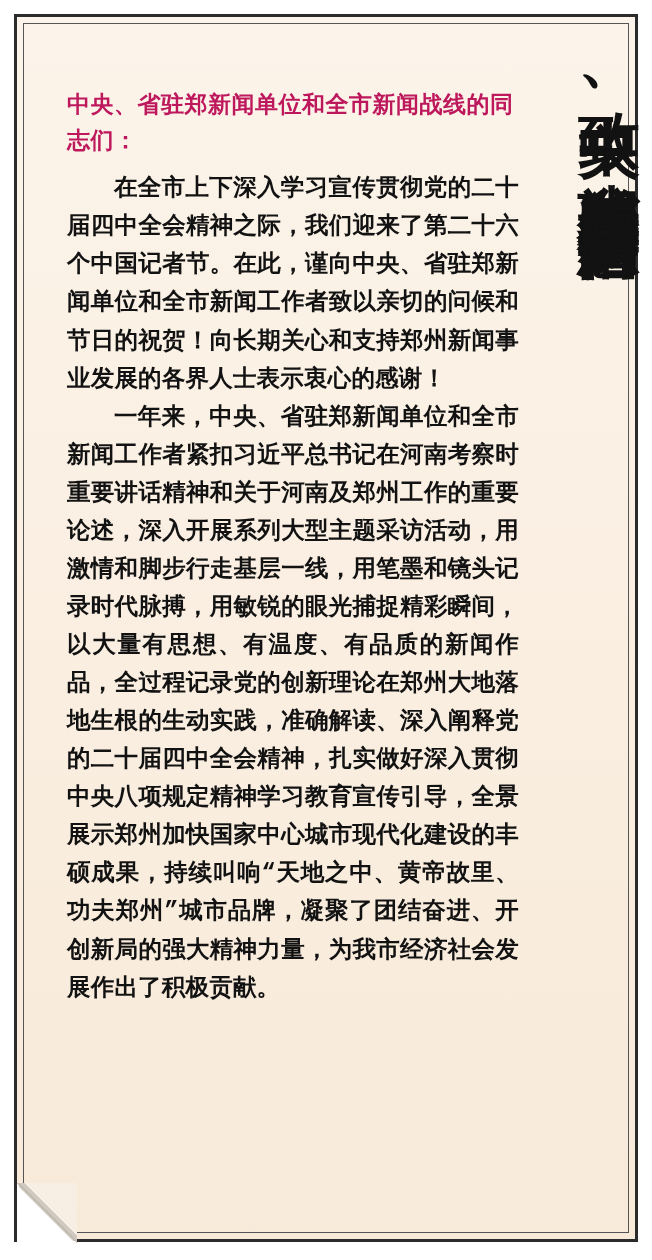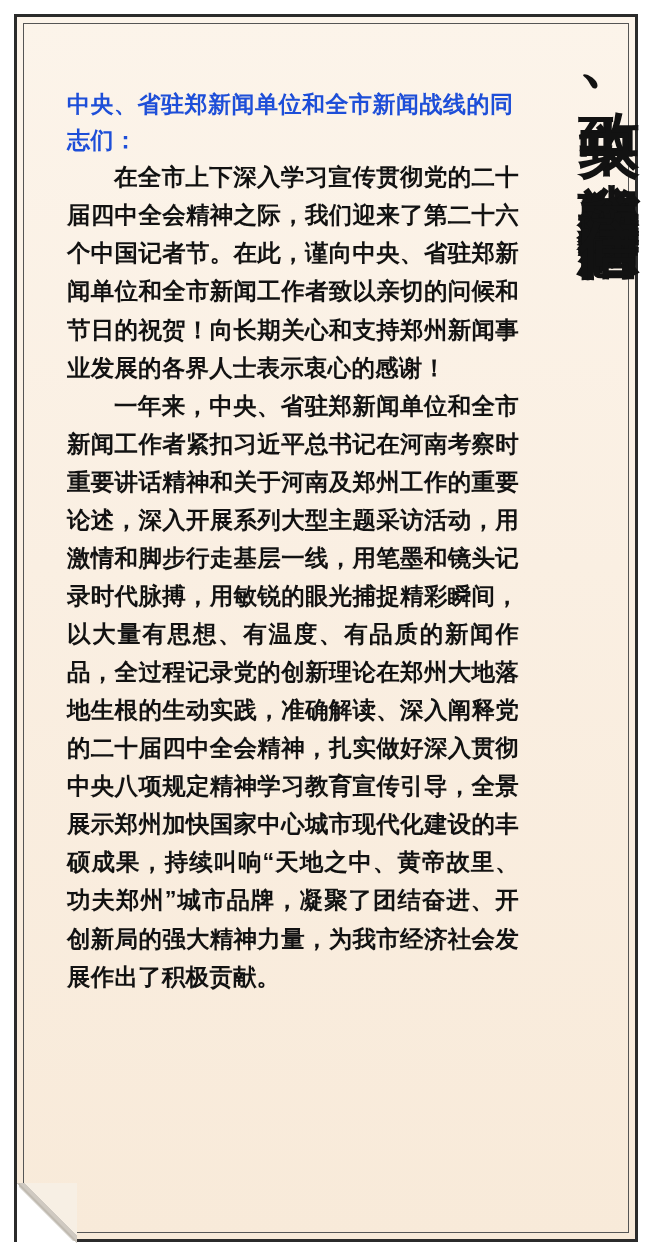--- a/index.html
+++ b/index.html
@@ -115,27 +115,27 @@
     left: 22px;
     top: 40px;
     width: 452px;
   }
 
   .salutation {
     font-family: "Liberation Sans", sans-serif;
     font-weight: bold;
     font-size: 23px;
     line-height: 1.55;
-    color: #1d4ed8;
-    margin: 0 0 0 0;
+    color: #be185d;
+    margin: 0 0 12px 0;
     letter-spacing: 0.5px;
   }
 
   .para {
-    font-family: Liberation Sans, sans-serif;
+    font-family: Liberation Mono, monospace;
     font-weight: bold;
     font-size: 23.5px;
     line-height: 1.62;
     color: #121212;
     margin: 0;
     text-align: justify;
     text-indent: 2em;
     letter-spacing: 0.2px;
   }
 </style>

